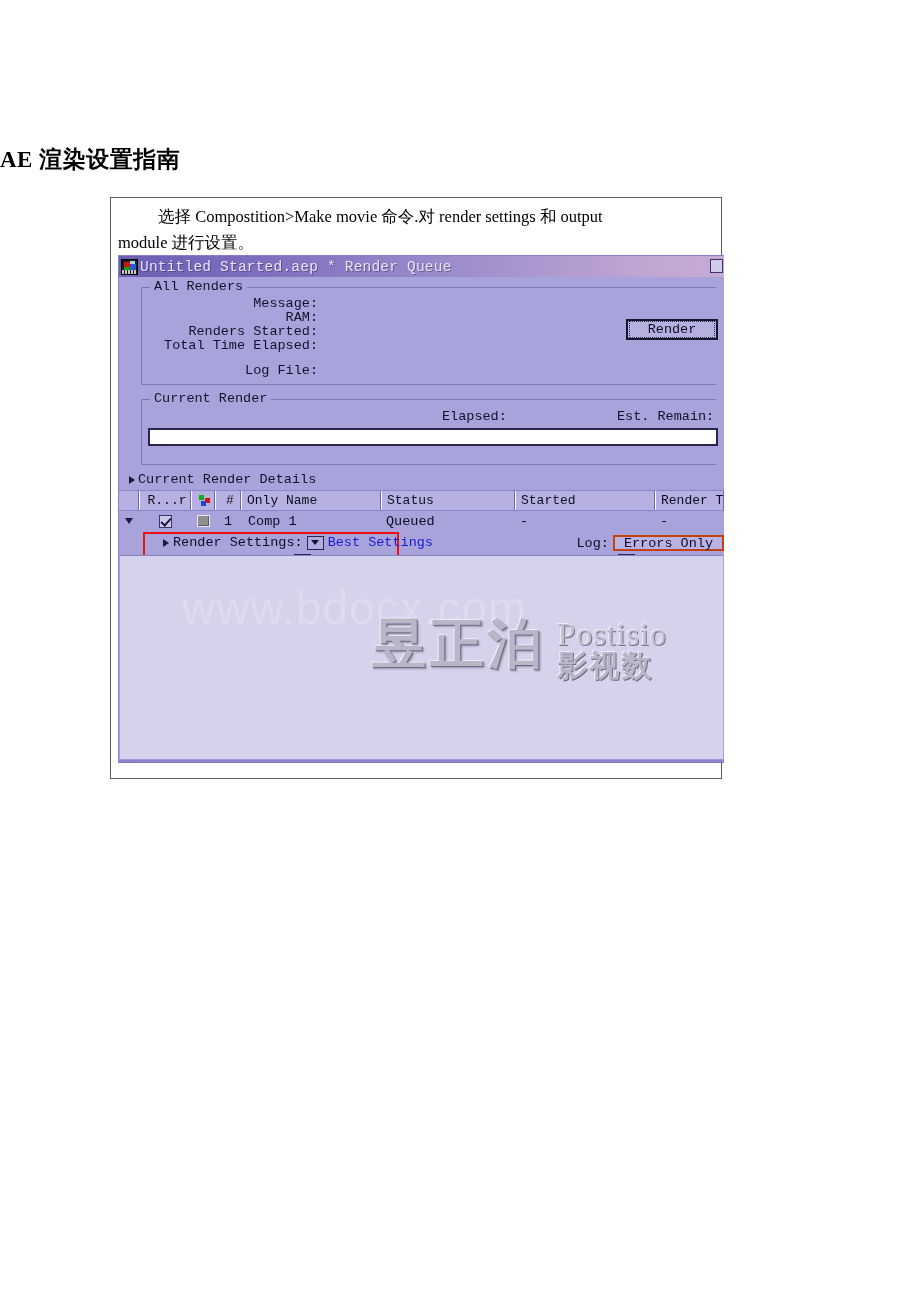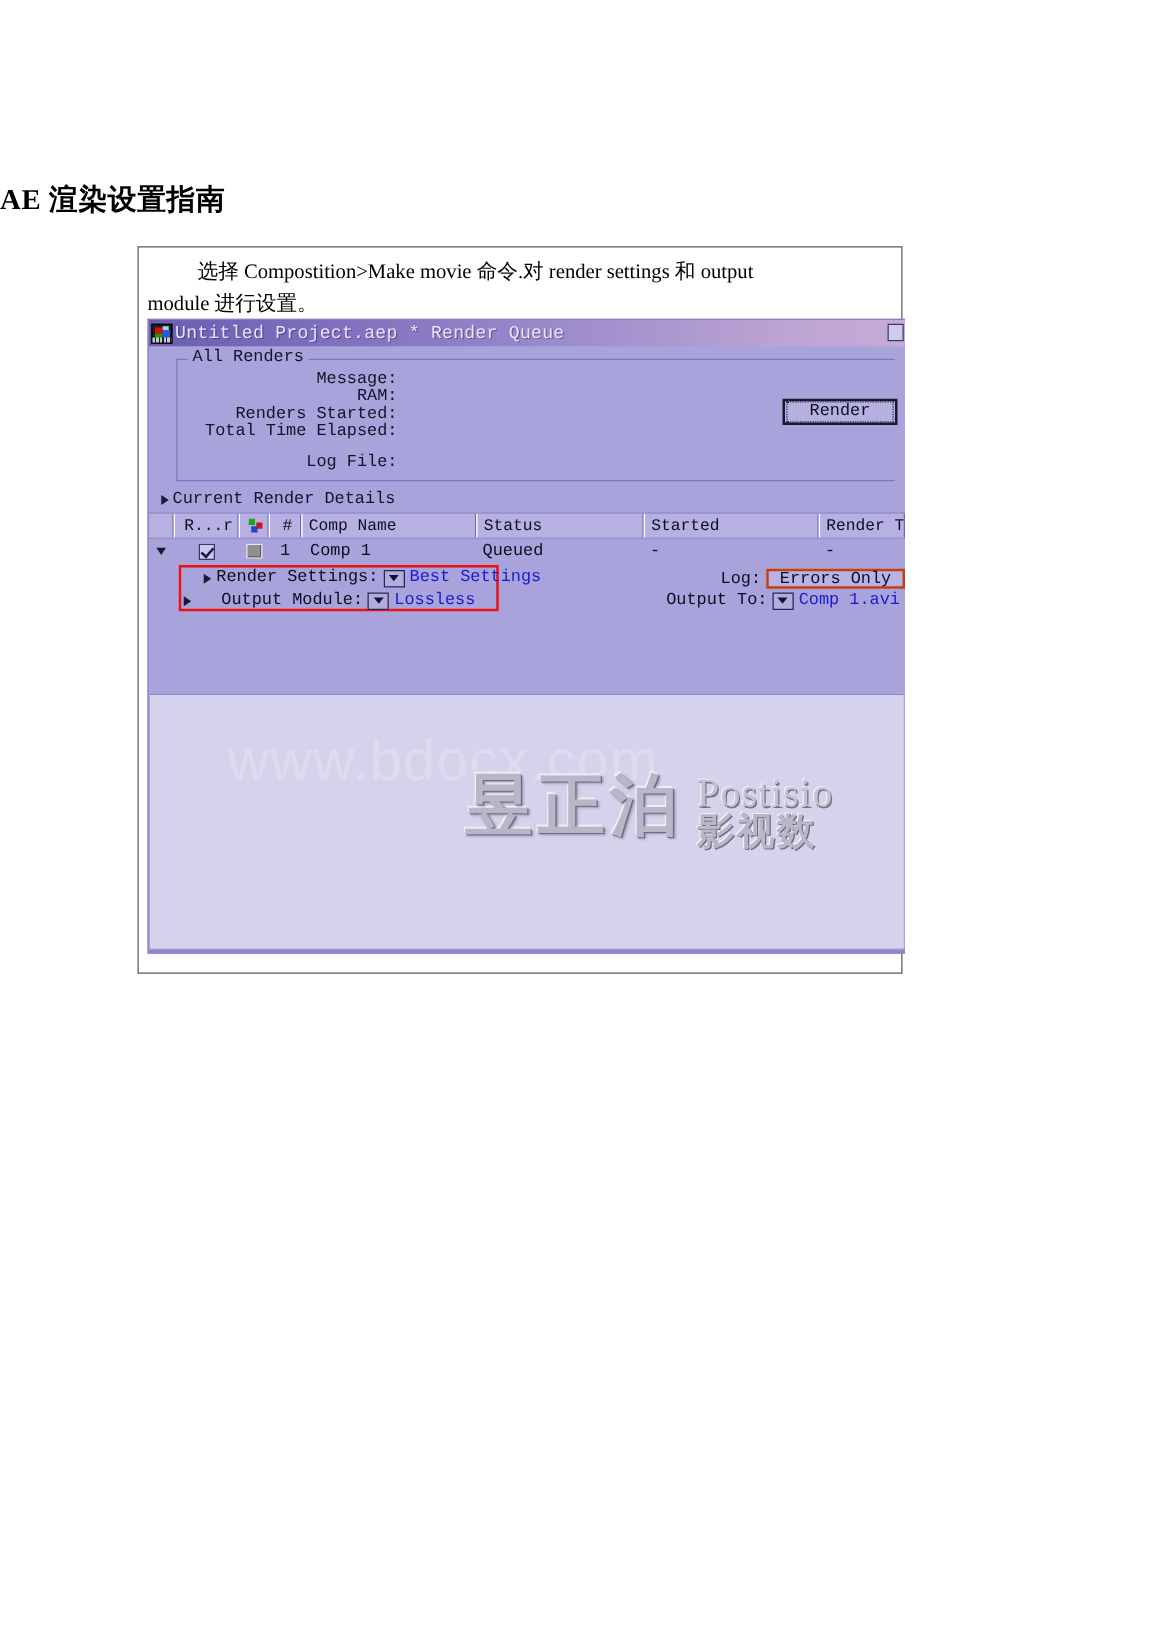--- a/index.html
+++ b/index.html
@@ -389,56 +389,64 @@
   <div class="ae-window">
 
     <div class="titlebar">
       <span class="app-icon">
         <i class="sq-cyan"></i>
           <i class="sq-red"></i>
           <i class="sq-green"></i>
           <i class="sq-blue"></i>
           <i class="strip"></i>
       </span>
-      <span class="titlebar-text">Untitled Project.aep * Render Queue</span>
+      <span class="titlebar-text">Untitled Started.aep * Render Queue</span>
       <span class="titlebar-btn"></span>
     </div>
 
     <div class="groupbox grp-all">
       <span class="legend">All Renders</span>
 
       <span class="lbl" style="left:-14px;top:8px;width:190px;">Message:</span>
       <span class="lbl" style="left:-14px;top:22px;width:190px;">RAM:</span>
       <span class="lbl" style="left:-14px;top:36px;width:190px;">Renders Started:</span>
       <span class="lbl" style="left:-14px;top:50px;width:190px;">Total Time Elapsed:</span>
       <span class="lbl" style="left:-14px;top:75px;width:190px;">Log File:</span>
 
       <div class="render-btn">
         <span class="inner">Render</span>
       </div>
     </div>
 
+    <div class="groupbox grp-cur">
+      <span class="legend">Current Render</span>
+      <span class="lbl" style="left:300px;top:9px;">Elapsed:</span>
+      <span class="lbl" style="left:475px;top:9px;">Est. Remain:</span>
+      <div class="progress-track">
+        <span></span>
+      </div>
+    </div>
 
     <div class="cr-details">
       <span class="tri-right"></span>
       <span>Current Render Details</span>
     </div>
 
     <div class="tbl-head">
       <div class="th center" style="width:20px;border-left:none;"></div>
       <div class="th center" style="width:52px;">R...r</div>
       <div class="th center" style="width:24px;">
         <span class="mini-icon">
             <i class="g"></i>
             <i class="r"></i>
             <i class="b"></i>
           </span>
       </div>
       <div class="th center" style="width:26px;">#</div>
-      <div class="th" style="width:140px;">Comp Name</div>
+      <div class="th" style="width:140px;">Only Name</div>
       <div class="th" style="width:134px;">Status</div>
       <div class="th" style="width:140px;">Started</div>
       <div class="th" style="flex:1;">Render Time</div>
     </div>
 
     <div class="tbl-row">
       <div class="cell" style="width:20px;justify-content:center;">
         <span class="tri-down"></span>
       </div>
       <div class="cell" style="width:52px;justify-content:center;">

